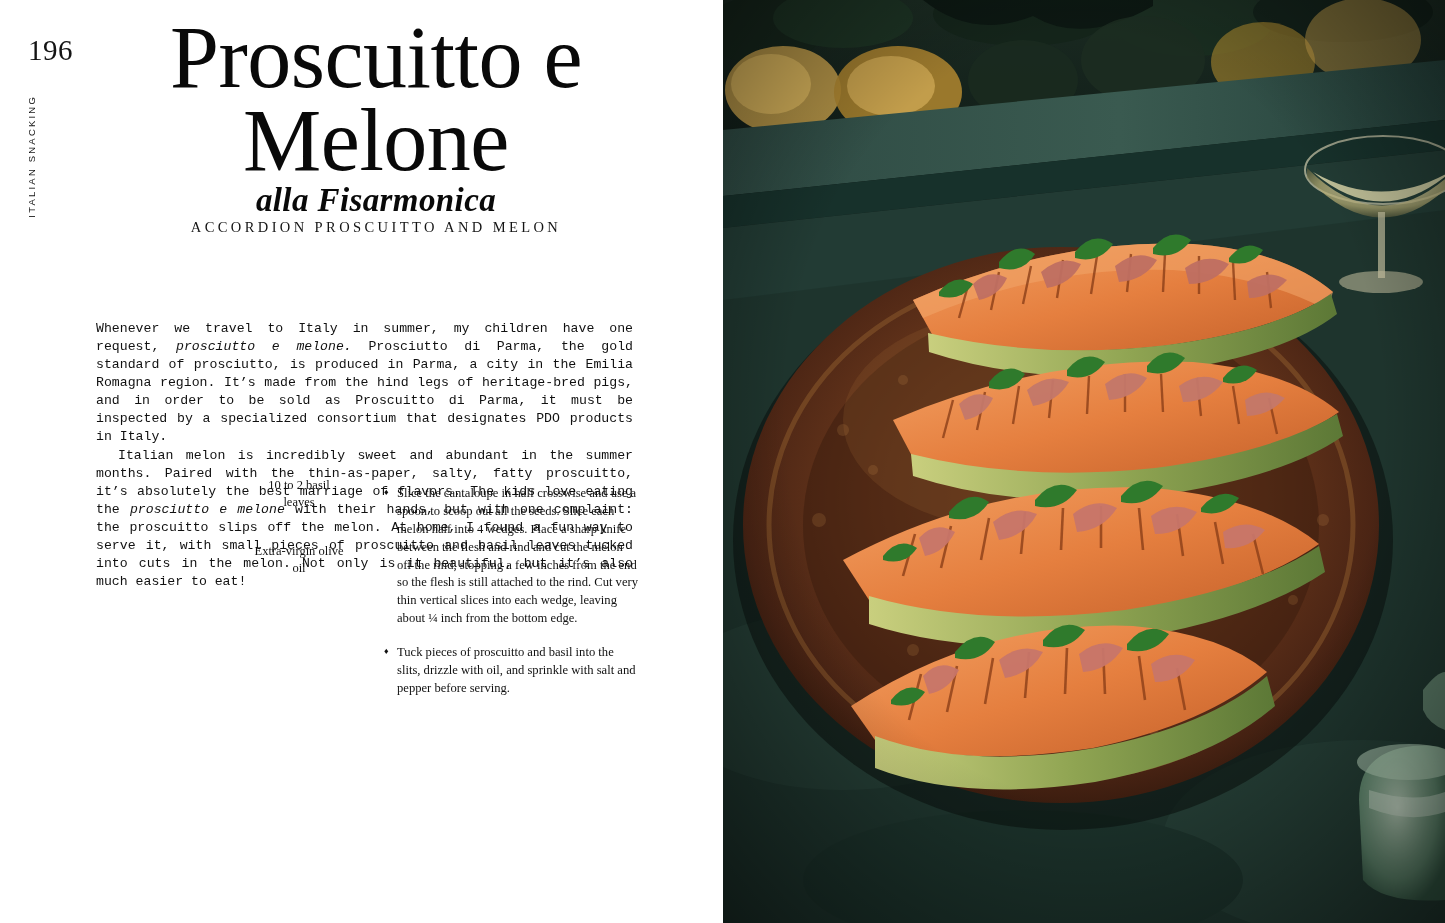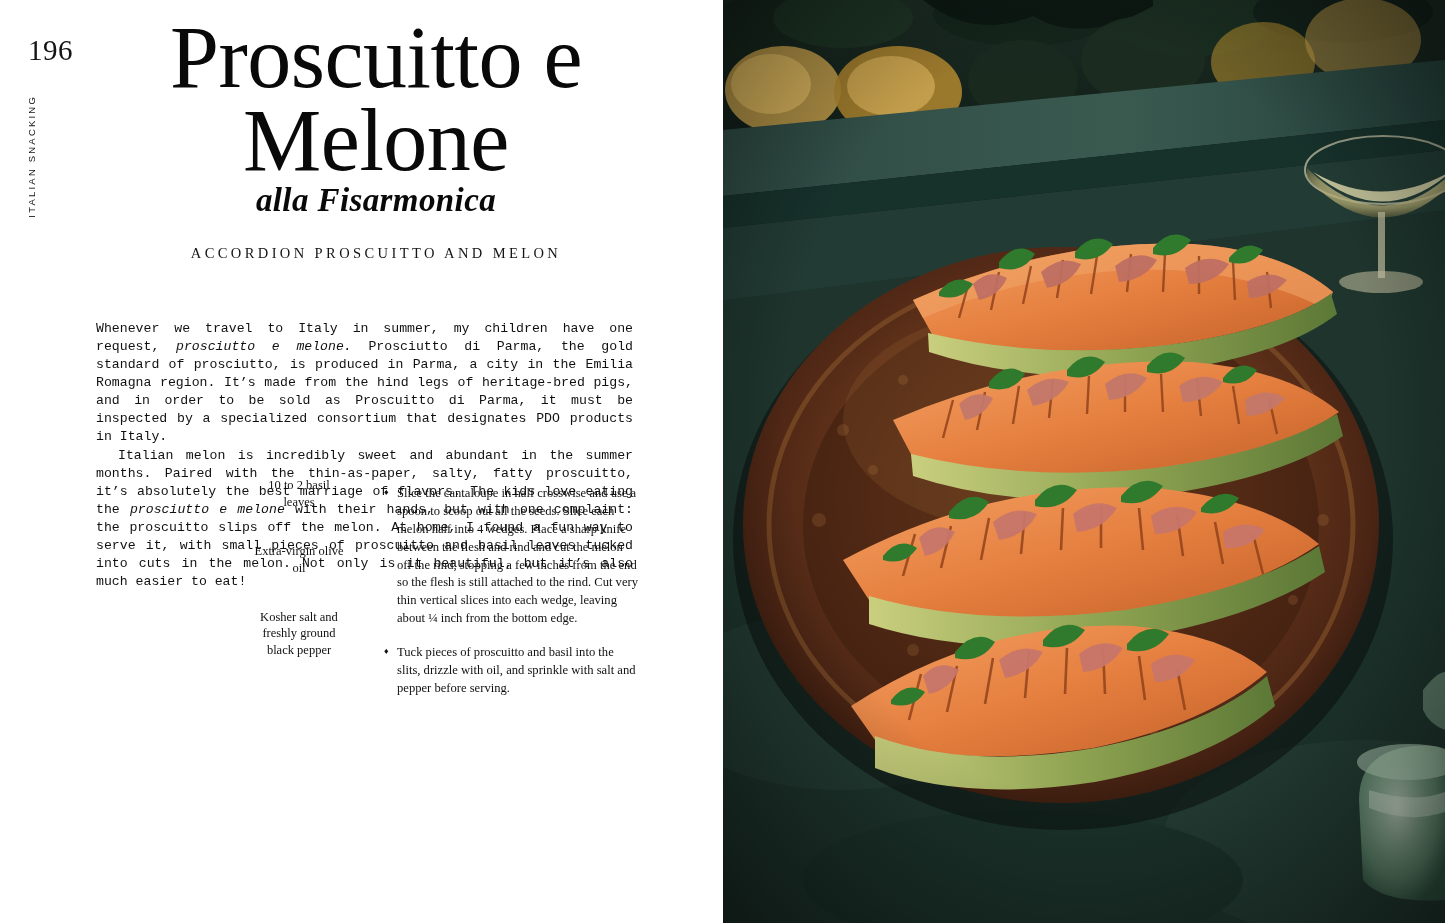--- a/index.html
+++ b/index.html
@@ -72,21 +72,20 @@
   .subtitle-italic {
     margin-top: 0;
     font-family: "Liberation Serif", serif;
     font-style: italic;
     font-weight: 700;
     font-size: 33px;
     letter-spacing: 0.4px;
     color: #090909;
   }
   .translation {
-    margin-top: 26px;
     font-family: "Liberation Serif", serif;
     font-size: 14.5px;
     letter-spacing: 3.4px;
     color: #141414;
   }
 
   .body-copy {
     position: absolute;
     left: 96px;
     top: 320px;
@@ -220,23 +219,20 @@
     </div>
 
     <div class="recipe-cols">
 
 
       <div class="col-ing2">
         <div class="ing" style="white-space:pre-line;">10 to 2 basil
 leaves</div>
         <div class="ing" style="white-space:pre-line;">Extra-virgin olive
 oil</div>
-        <div class="ing" style="white-space:pre-line;">Kosher salt and
-freshly ground
-black pepper</div>
       </div>
 
       <div class="col-steps">
         <div class="step">
           <span class="bullet">♦</span>
           <span>Slice the cantaloupe in half crosswise and use a spoon to scoop out all the seeds. Slice each melon half into 4 wedges. Place a sharp knife between the flesh and rind and cut the melon off the rind, stopping a few inches from the end so the flesh is still attached to the rind. Cut very thin vertical slices into each wedge, leaving about ¼ inch from the bottom edge.</span>
         </div>
         <div class="step">
           <span class="bullet">♦</span>
           <span>Tuck pieces of proscuitto and basil into the slits, drizzle with oil, and sprinkle with salt and pepper before serving.</span>

